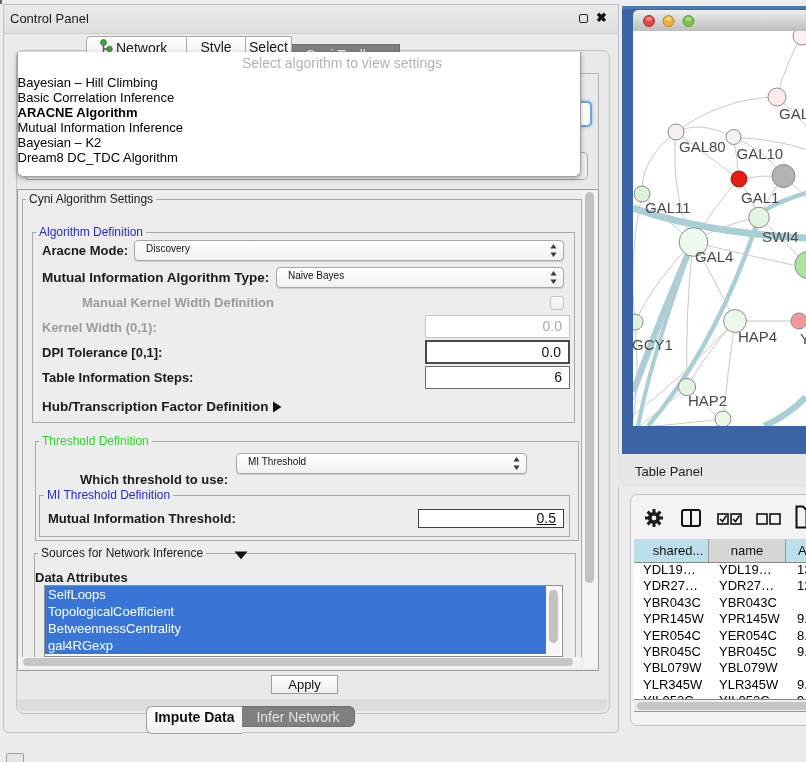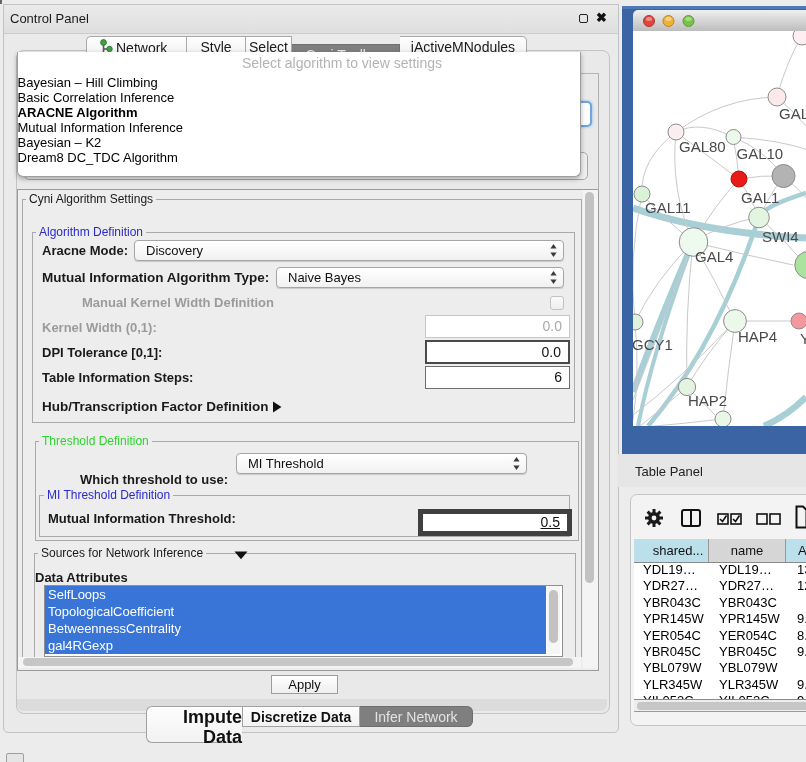--- a/index.html
+++ b/index.html
@@ -1,20 +1,20 @@
 <!DOCTYPE html>
 <html><head>
 <meta charset="utf-8">
 <style>
 html,body{margin:0;padding:0;}
 body{width:806px;height:762px;background:#ececec;font-family:"Liberation Sans",sans-serif;position:relative;overflow:hidden;}
 .abs{position:absolute;}
 .lbl{font-size:13px;font-weight:bold;color:#1a1a1a;white-space:nowrap;}
 .dis{color:#9b9b9b;}
-.combo{position:absolute;background:linear-gradient(#ffffff,#f1f1f1);border:1px solid #a6a6a6;border-radius:4px;box-shadow:0 1px 1px rgba(0,0,0,0.15);font-size:13px;color:#111;}
+.combo{position:absolute;background:linear-gradient(#ffffff,#f1f1f1);border:1px solid #a6a6a6;border-radius:4px;box-shadow:0 1px 1px rgba(0,0,0,0.15);font-size:10px;color:#111;}
 .combo span.t{position:absolute;left:11px;top:2px;}
 .field{position:absolute;background:#fff;font-size:14px;text-align:right;color:#111;}
 .grp{position:absolute;border:1px solid #a9a9a9;}
 .gl{position:absolute;font-size:12px;background:#ededed;padding:0 3px;white-space:nowrap;line-height:16px;}
 </style>
 </head>
 <body>
 
 <div class="abs" style="left:0;top:0;width:2px;height:4px;background:#666;"></div>
 
@@ -40,21 +40,20 @@
           <circle cx="4.5" cy="4.5" r="2.9"></circle>
           <circle cx="10.5" cy="11" r="2.7"></circle>
           <circle cx="9.5" cy="17.5" r="2.7"></circle>
         </g>
       </svg>
    <span style="position:absolute;left:29px;top:3px;">Network</span>
     </div>
  <div style="width:59px;height:22px;background:linear-gradient(#fefefe,#f0f0f0);border:1px solid #a9a9a9;border-right:none;box-sizing:border-box;text-align:center;line-height:21px;font-size:14px;color:#1a1a1a;">Style</div>
  <div style="width:47px;height:22px;background:linear-gradient(#fefefe,#f0f0f0);border:1px solid #a9a9a9;box-sizing:border-box;text-align:center;line-height:21px;font-size:14px;color:#1a1a1a;">Select</div>
  <div style="width:108px;height:22px;background:#7e7e7e;border:1px solid #6f6f6f;border-left:none;box-sizing:border-box;text-align:center;line-height:21px;font-size:14px;color:#e9e9e9;margin-top:8px;">Cyni Toolbox</div>
- <div style="width:127px;height:22px;background:linear-gradient(#fefefe,#f0f0f0);border:1px solid #a9a9a9;border-left:none;border-radius:0 5px 5px 0;box-sizing:border-box;text-align:center;line-height:21px;font-size:14px;color:#1a1a1a;">jActiveMNodules</div>
 </div>
 
 <div class="abs" style="left:17px;top:189px;width:580px;height:480px;background:#ededed;border:1px solid #9b9b9b;"></div>
 
 <div class="abs" style="left:20px;top:73px;width:578px;height:116px;border-top:1px solid #b5b5b5;border-right:1px solid #b0b0b0;"></div>
 <div class="abs" style="left:540px;top:101px;width:48px;height:22px;background:#fff;border:2px solid #6ea5dd;border-radius:5px;box-shadow:0 0 3px #7fb0e4;"></div>
 <div class="abs" style="left:24px;top:152px;width:562px;height:26px;background:#f0f0f0;border:1px solid #a8a8a8;border-radius:5px;"></div>
 
 <div class="grp" style="left:22px;top:199px;width:558px;height:457px;border-bottom:none;"></div>
 <div class="gl" style="left:26px;top:191px;color:#1a1a1a;">Cyni Algorithm Settings</div>
@@ -106,21 +105,21 @@
  <svg width="7" height="13" style="position:absolute;right:6px;top:3px;">
       <path d="M3.5 0 L6.6 4.4 L0.4 4.4 Z" fill="#3a3a3a"></path>
       <path d="M3.5 13 L6.6 8.6 L0.4 8.6 Z" fill="#3a3a3a"></path>
     </svg>
   </div>
 
 <div class="grp" style="left:39px;top:495px;width:529px;height:40px;"></div>
 <div class="gl" style="left:44px;top:487px;color:#2a2acc;">MI Threshold Definition</div>
 
 <div class="lbl abs" style="left:48px;top:511px;">Mutual Information Threshold:</div>
-<div class="field" style="left:418px;top:509px;width:137px;height:17px;border:5px solid #404040;line-height:17px;padding-right:7px;text-decoration:underline;">0.5</div>
+<div class="field" style="left:418px;top:509px;width:137px;height:17px;border:1px solid #404040;line-height:17px;padding-right:7px;text-decoration:underline;">0.5</div>
 
 <div class="grp" style="left:34px;top:553px;width:540px;height:103px;border-bottom:none;"></div>
 <div class="gl" style="left:38px;top:545px;color:#1a1a1a;">Sources for Network Inference</div>
 <svg class="abs" style="left:234px;top:551px;" width="14" height="9">
     <path d="M0.5 0.5 L13.5 0.5 L7 8.3 Z" fill="#111"></path>
   </svg>
 
 <div class="lbl abs" style="left:35px;top:570px;">Data Attributes</div>
 <div class="abs" style="left:44px;top:585px;width:517px;height:70px;background:#fff;border:1px solid #8f8f8f;"></div>
 <div class="abs" style="left:45px;top:586px;width:501px;height:68px;background:#3875d7;"></div>
@@ -129,22 +128,21 @@
 <div class="abs" style="left:549px;top:590px;width:9px;height:53px;background:#c2c2c2;border-radius:5px;"></div>
 
 <div class="abs" style="left:583px;top:190px;width:15px;height:478px;background:#f4f4f4;"></div>
 <div class="abs" style="left:585px;top:192px;width:9px;height:391px;background:#c2c2c2;border-radius:5px;"></div>
 <div class="abs" style="left:18px;top:657px;width:563px;height:11px;background:#f4f4f4;"></div>
 <div class="abs" style="left:23px;top:658px;width:550px;height:8px;background:#c6c6c6;border-radius:4px;"></div>
 
 <div class="abs" style="left:271px;top:675px;width:65px;height:17px;background:linear-gradient(#ffffff,#eeeeee);border:1px solid #9d9d9d;border-radius:0;text-align:center;font-size:13px;color:#111;line-height:17px;">Apply</div>
 
 <div class="abs" style="left:146px;top:706px;width:327px;height:21px;display:flex;font-weight:bold;">
- <div style="width:96px;height:37px;background:linear-gradient(#fdfdfd,#f2f2f2);border:1px solid #a2a2a2;border-right:none;border-radius:6px 0 0 6px;box-sizing:border-box;text-align:right;line-height:20px;font-size:18px;color:#111;">Impute Data</div>
- <div style="width:118px;height:21px;background:linear-gradient(#fdfdfd,#f2f2f2);border:1px solid #a2a2a2;box-sizing:border-box;text-align:center;line-height:20px;font-size:14px;color:#111;">Discretize Data</div>
+ <div style="width:96px;height:28px;background:linear-gradient(#fdfdfd,#f2f2f2);border:1px solid #a2a2a2;border-right:none;border-radius:6px 0 0 6px;box-sizing:border-box;text-align:center;line-height:20px;font-size:14px;color:#111;">Impute Data</div>
  <div style="width:113px;height:21px;background:#7f7f7f;border:1px solid #6f6f6f;border-left:none;border-radius:0 6px 6px 0;box-sizing:border-box;text-align:center;line-height:20px;font-size:14px;color:#e3e3e3;font-weight:normal;">Infer Network</div>
 </div>
 
 <div class="abs" style="left:17px;top:52px;width:562px;height:124px;background:#fff;border:1px solid #9e9e9e;border-top:none;border-radius:0 0 6px 6px;box-shadow:0 2px 5px rgba(0,0,0,0.3);"></div>
 <div class="abs" style="left:17px;top:55px;width:562px;text-align:center;font-size:14px;color:#b3b3b3;padding-left:44px;">Select algorithm to view settings</div>
 <div class="abs" style="left:17.5px;top:75px;font-size:13px;line-height:15.1px;color:#000;white-space:nowrap;">Bayesian – Hill Climbing<br>Basic Correlation Inference<br><b>ARACNE Algorithm</b><br>Mutual Information Inference<br>Bayesian – K2<br>Dream8 DC_TDC Algorithm</div>
 
 <div class="abs" style="left:6px;top:753px;width:16px;height:12px;background:#e5e5e5;border:1px solid #9f9f9f;border-radius:2px;"></div>
 
 <div class="abs" style="left:622px;top:6px;width:184px;height:448px;background:#3b64a5;"></div>

